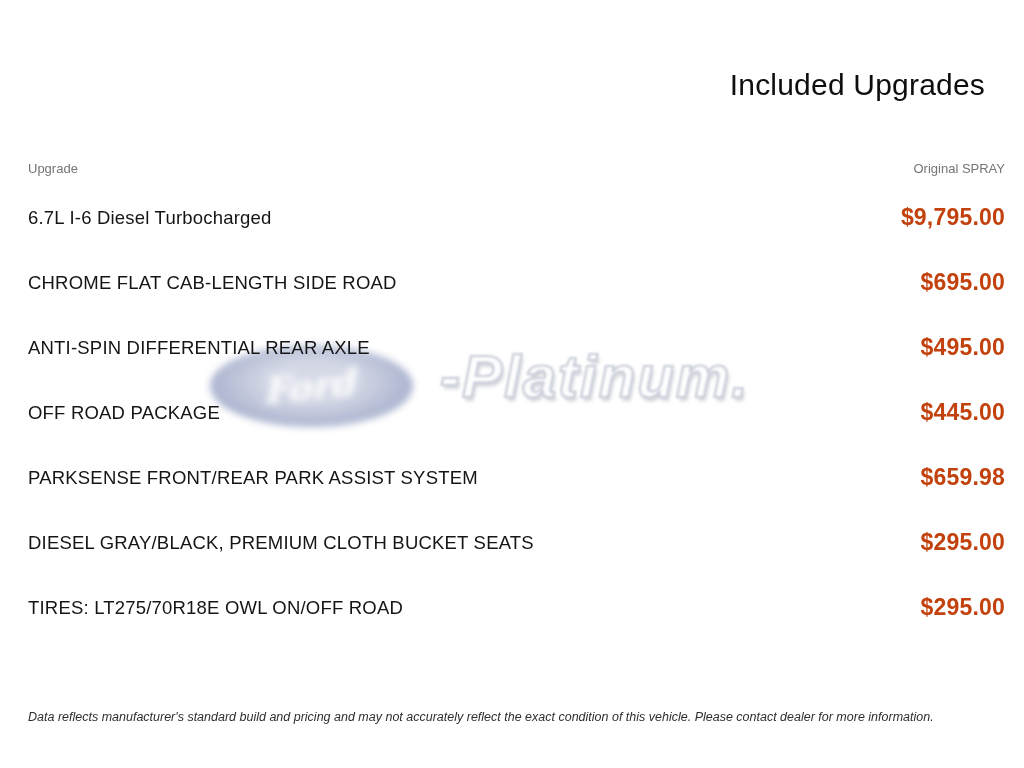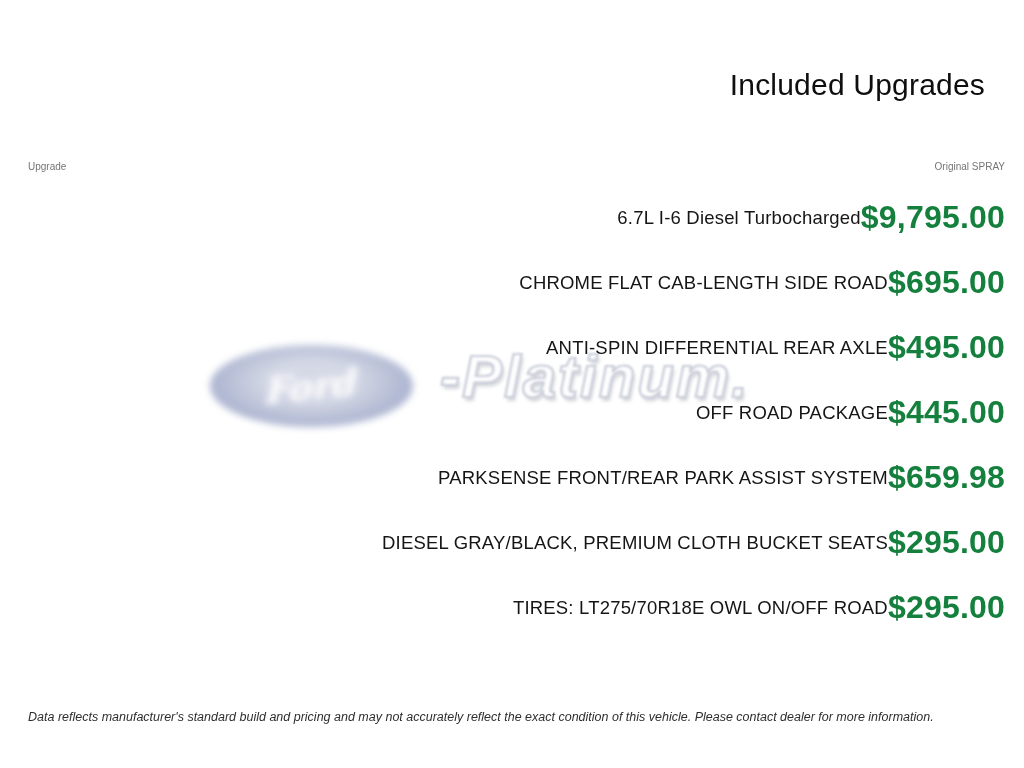--- a/index.html
+++ b/index.html
@@ -76,48 +76,48 @@
 
   
   .table-header {
     position: absolute;
     left: 16px;
     right: 31px;
     top: 161px;
     display: flex;
     justify-content: space-between;
     align-items: baseline;
-    font-size: 10px;
+    font-size: 13px;
     color: #757575;
     z-index: 2;
   }
 
   
   .upgrade-rows {
     position: absolute;
     left: 16px;
     right: 31px;
     top: 185px;
     z-index: 2;
   }
   .upgrade-row {
     height: 65px;
     display: flex;
-    justify-content: flex-end;
+    justify-content: space-between;
     align-items: center;
   }
   .upgrade-name {
     font-size: 18.5px;
     color: #151515;
     letter-spacing: 0.2px;
   }
   .upgrade-price {
-    font-size: 32px;
+    font-size: 23px;
     font-weight: 700;
-    color: #15803d;
+    color: #c2410c;
     letter-spacing: 0.2px;
   }
 
   
   .footer-disclaimer {
     position: absolute;
     left: 16px;
     top: 710px;
     right: 0;
     font-size: 12.5px;

